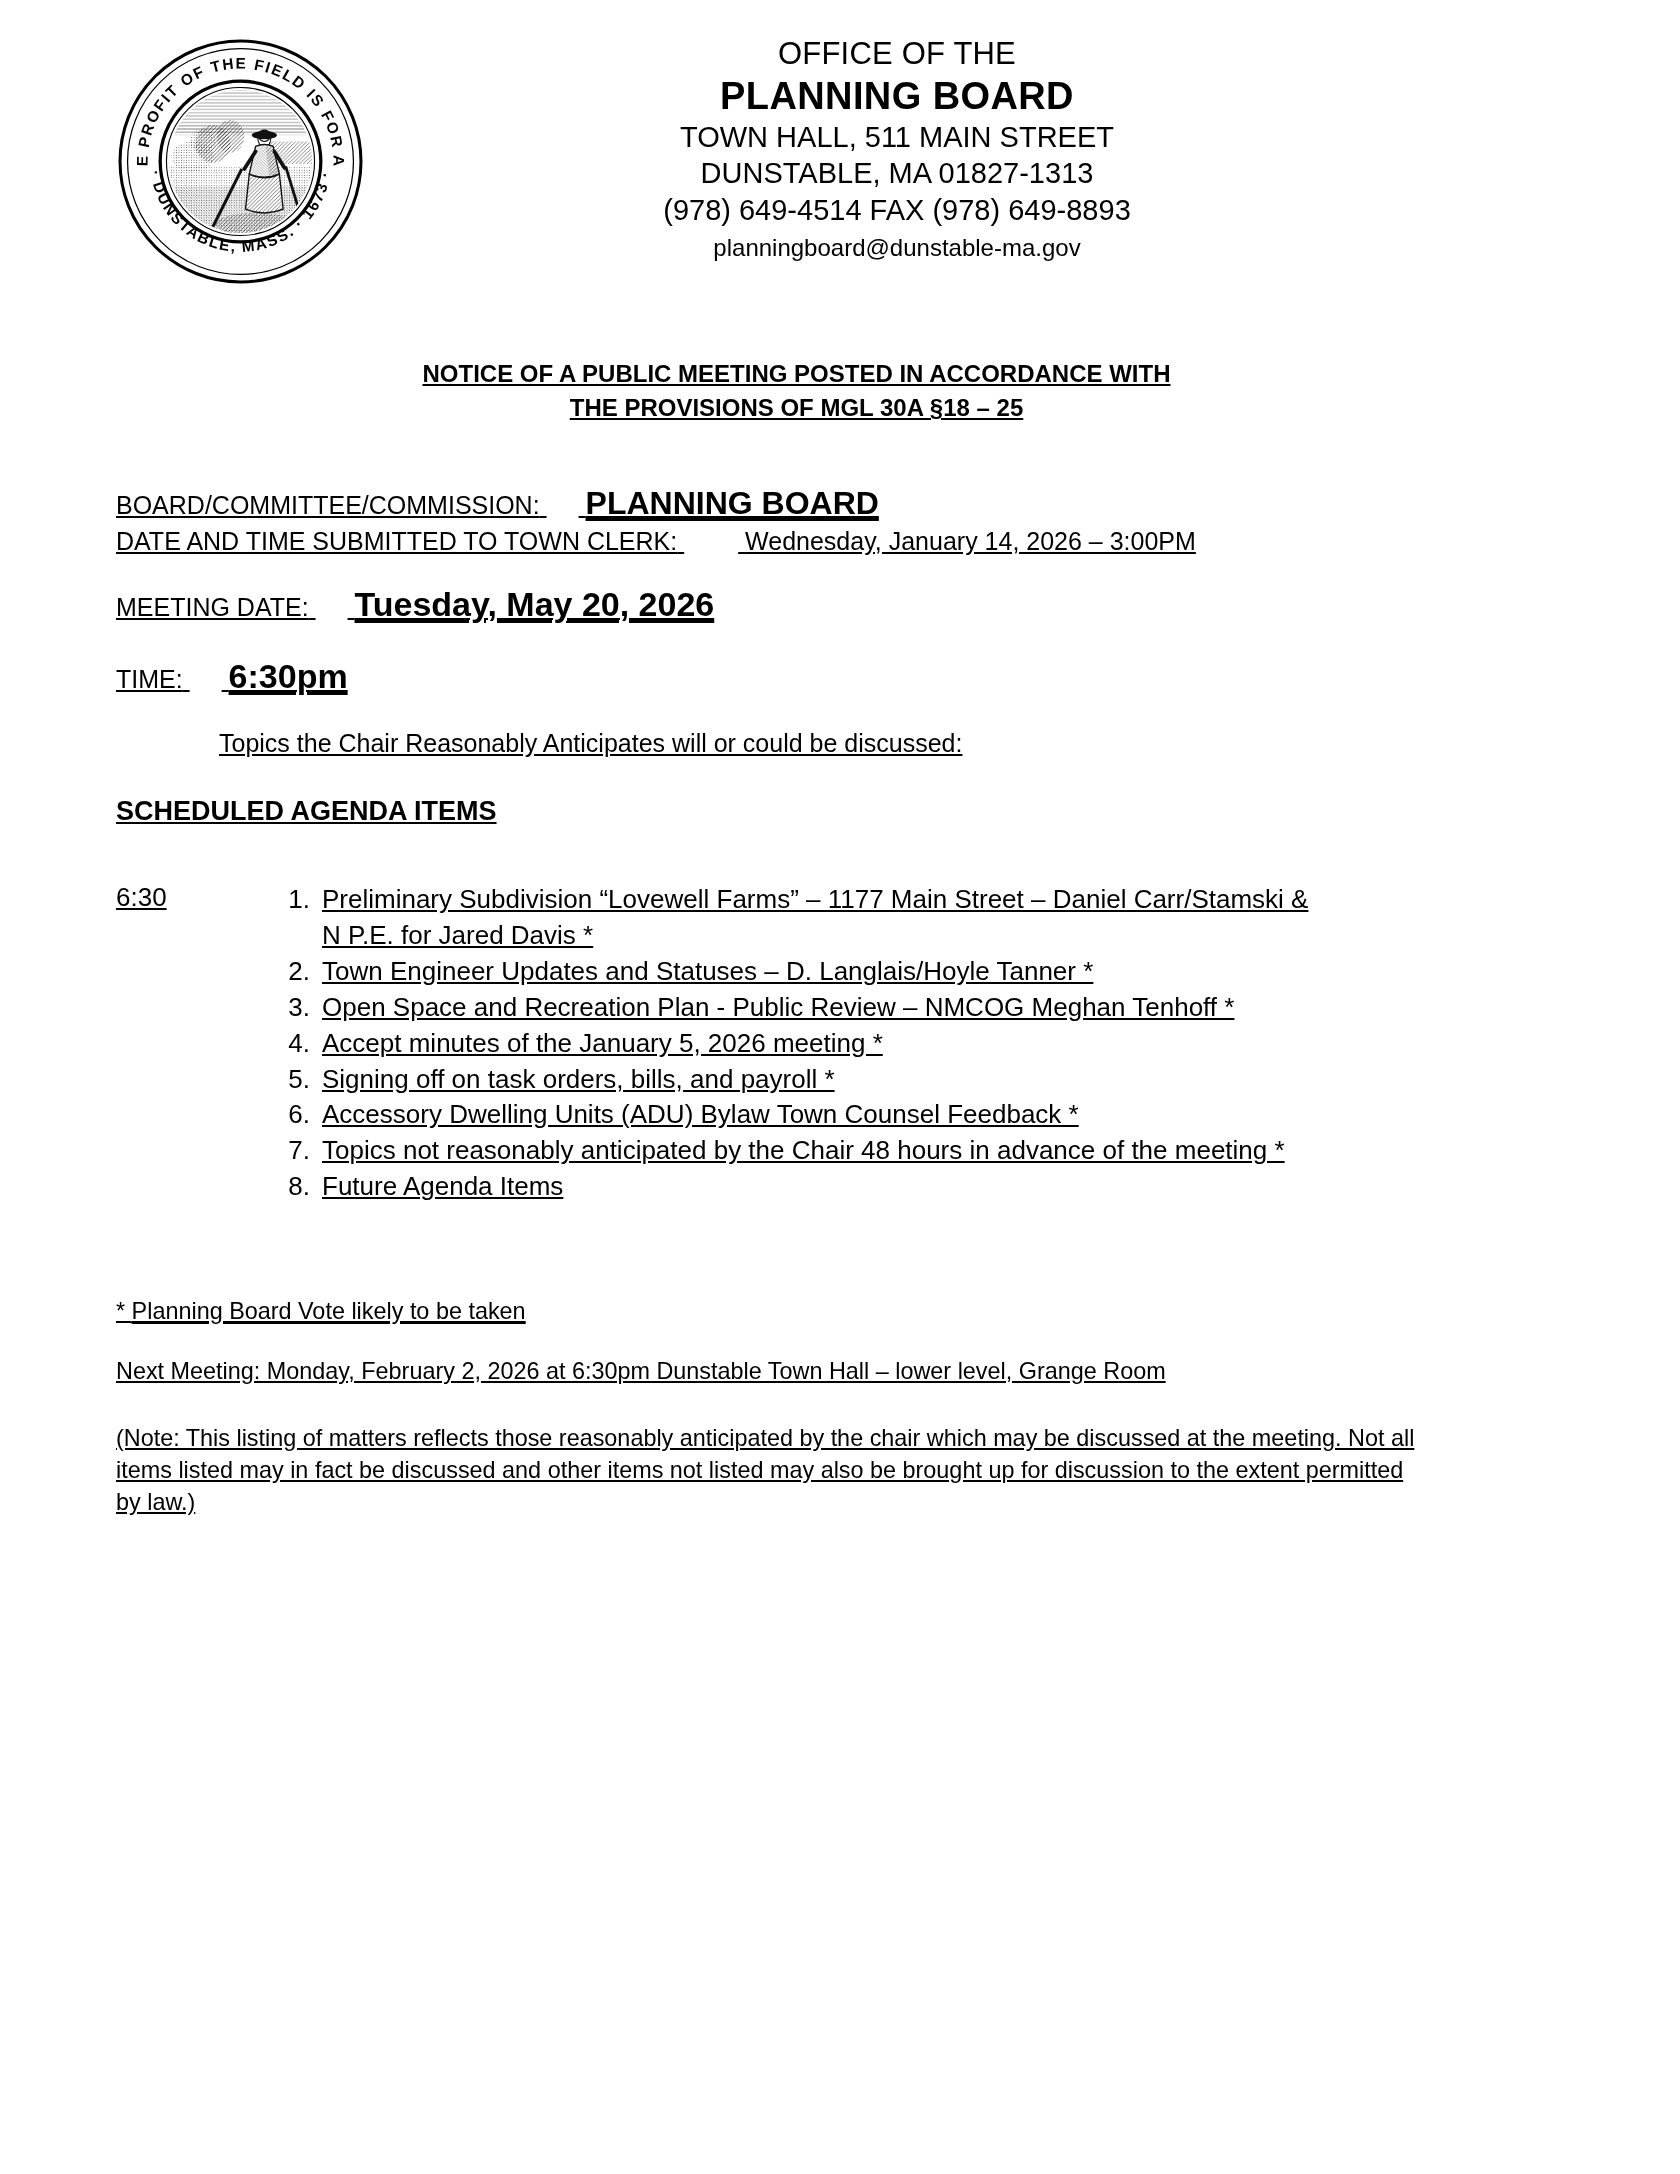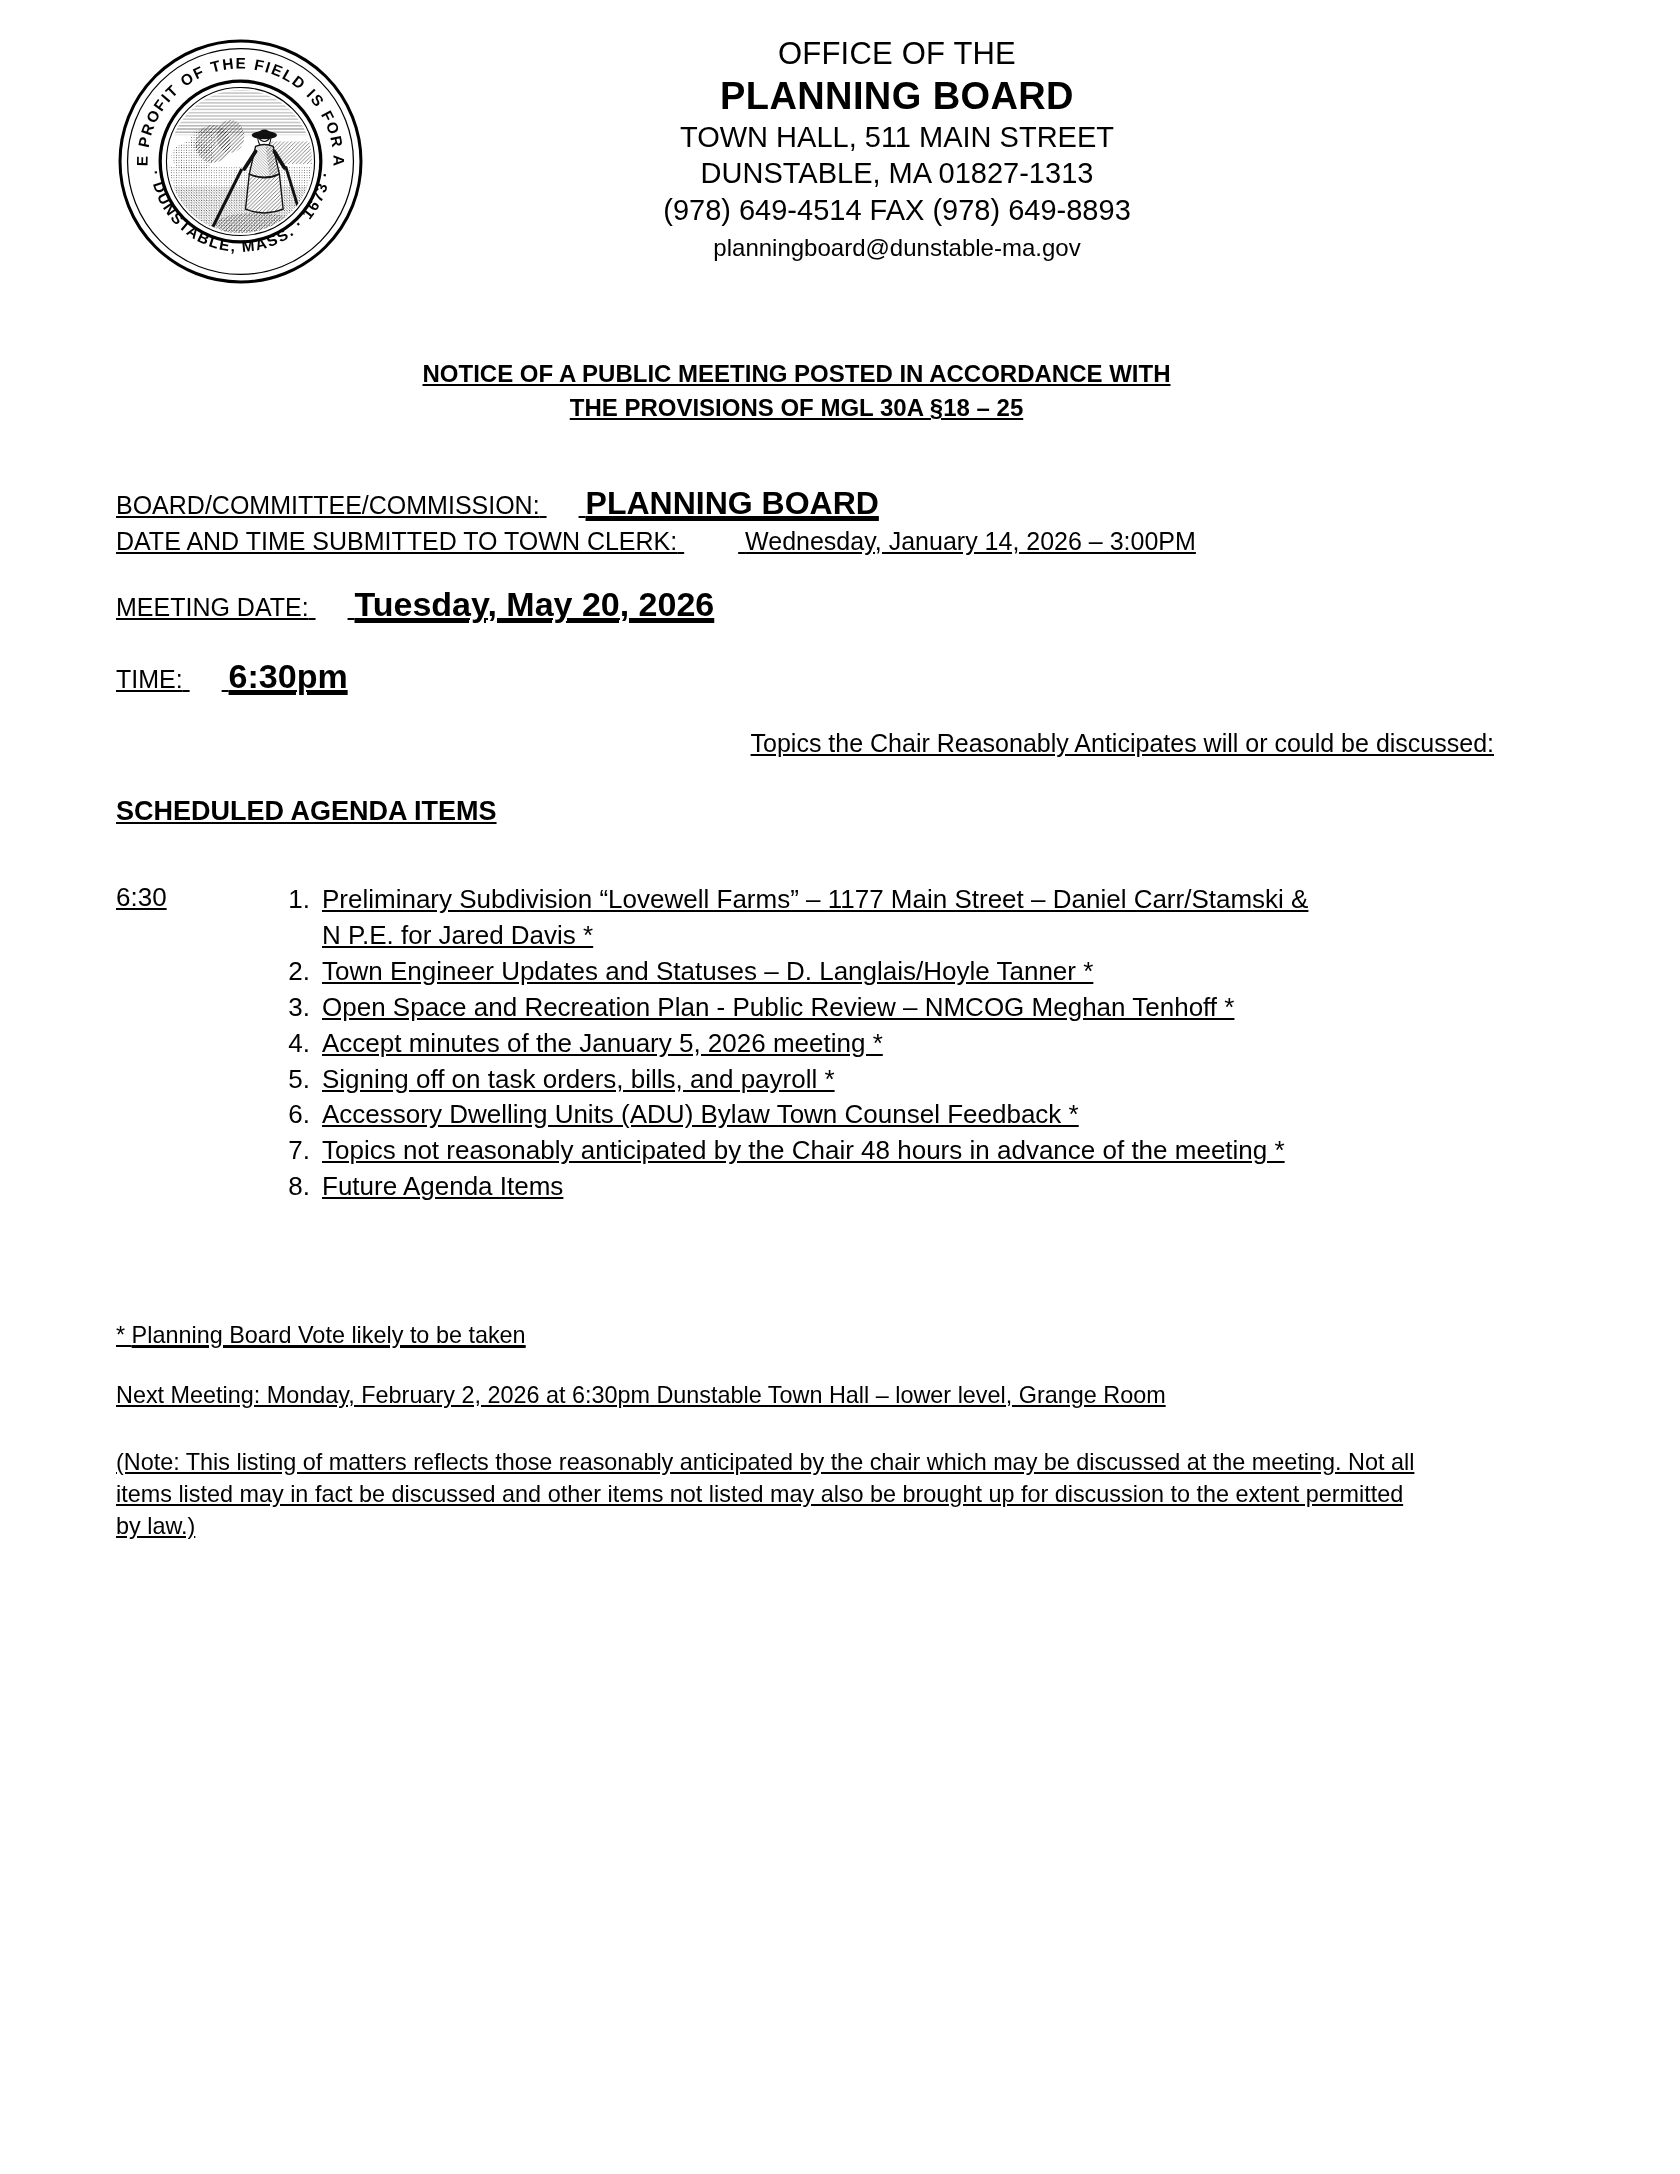--- a/index.html
+++ b/index.html
@@ -89,21 +89,21 @@
     line-height: 1.3;
     white-space: nowrap;
   }
   .field-label { font-size: 25px; }
 
   .row-board { margin-top: 58px; }
   .row-submitted { }
   .row-mdate { margin-top: 25px; }
   .row-time { margin-top: 28px; }
   .row-location { margin-top: 30px; }
-  .row-topics { margin-top: 28px; padding-left: 103px; text-align: right; }
+  .row-topics { margin-top: 28px; padding-left: 103px; }
 
   .val-strong {
     font-weight: bold;
     font-size: 32px;
     text-decoration: underline;
     text-underline-offset: 3.7px;
   }
   .val-strong-lg {
     font-weight: bold;
     font-size: 34px;
@@ -156,21 +156,21 @@
     position: absolute;
     left: 0;
     top: 0;
     width: 37px;
     text-align: right;
     font-size: 26px;
   }
 
   
   .footnote {
-    margin-top: 114px;
+    margin-top: 90px;
     font-size: 23.4px;
   }
   .footnote .u {
     text-decoration: underline;
     text-underline-offset: 2.8px;
   }
   .next-meeting {
     margin-top: 31px;
     font-size: 23.4px;
     line-height: 1.35;

